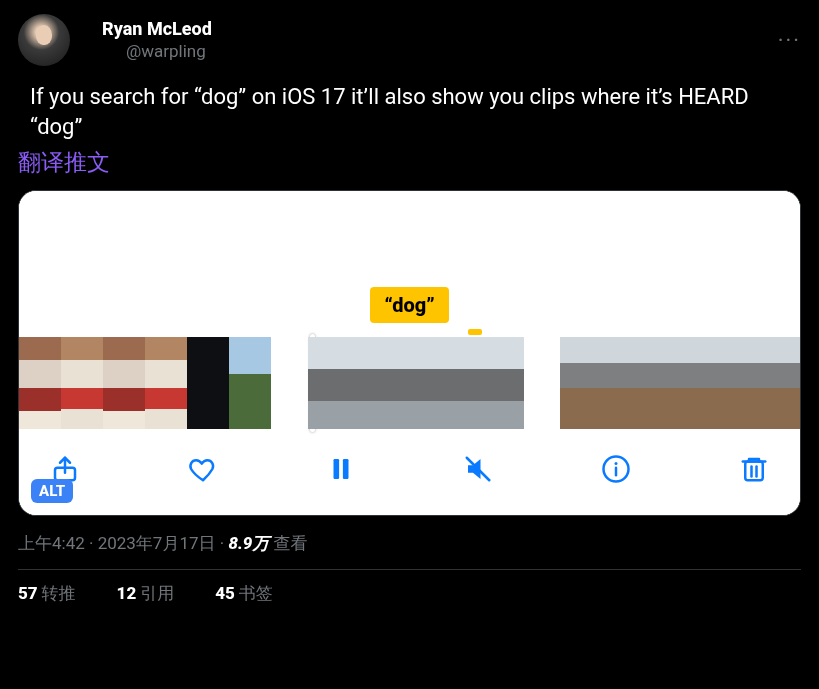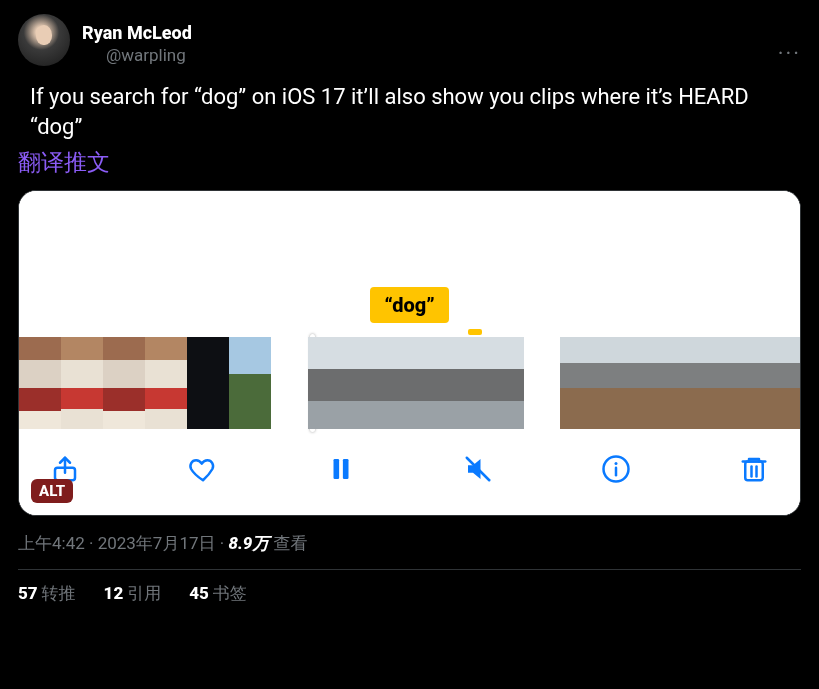--- a/index.html
+++ b/index.html
@@ -11,21 +11,22 @@
     width: 819px;
     height: 689px;
     overflow: hidden;
   }
   .tweet {
     padding: 14px 18px 8px 18px;
     box-sizing: border-box;
   }
   .header {
     display: flex;
-    align-items: flex-end;
+    align-items: center;
+    gap: 20px;
   }
   .avatar {
     width: 52px;
     height: 52px;
     border-radius: 50%;
     background: radial-gradient(circle at 45% 35%, #e9cdb5 0 12%, #3a3a3a 40%, #181818 100%);
     flex: 0 0 52px;
     margin-right: 12px;
     position: relative;
     overflow: hidden;
@@ -167,42 +168,42 @@
     align-items: center;
     justify-content: center;
     cursor: pointer;
     color: #0a7aff;
   }
   .tb-btn svg { width: 30px; height: 30px; }
   .alt {
     position: absolute;
     left: 12px;
     bottom: 12px;
-    background: #7f1d1d;
+    background: #3b82f6;
     color: #fff;
     font-size: 15px;
     font-weight: 800;
     padding: 3px 8px;
     border-radius: 6px;
     cursor: pointer;
   }
   .meta {
     margin-top: 16px;
     color: #71767b;
     font-size: 17px;
   }
   .meta .bold { font-weight: 800; color: #fff; font-style: italic; }
   .divider {
     border: none;
     border-top: 1px solid #2f3336;
     margin: 14px 0 12px 0;
   }
   .stats {
     display: flex;
-    gap: 28px;
+    gap: 41px;
     font-size: 17px;
     color: #71767b;
     align-items: center;
   }
   .stats .n { font-weight: 800; color: #fff; margin-right: 4px; }
 </style>
 </head>
 <body>
 
 <div class="tweet">

